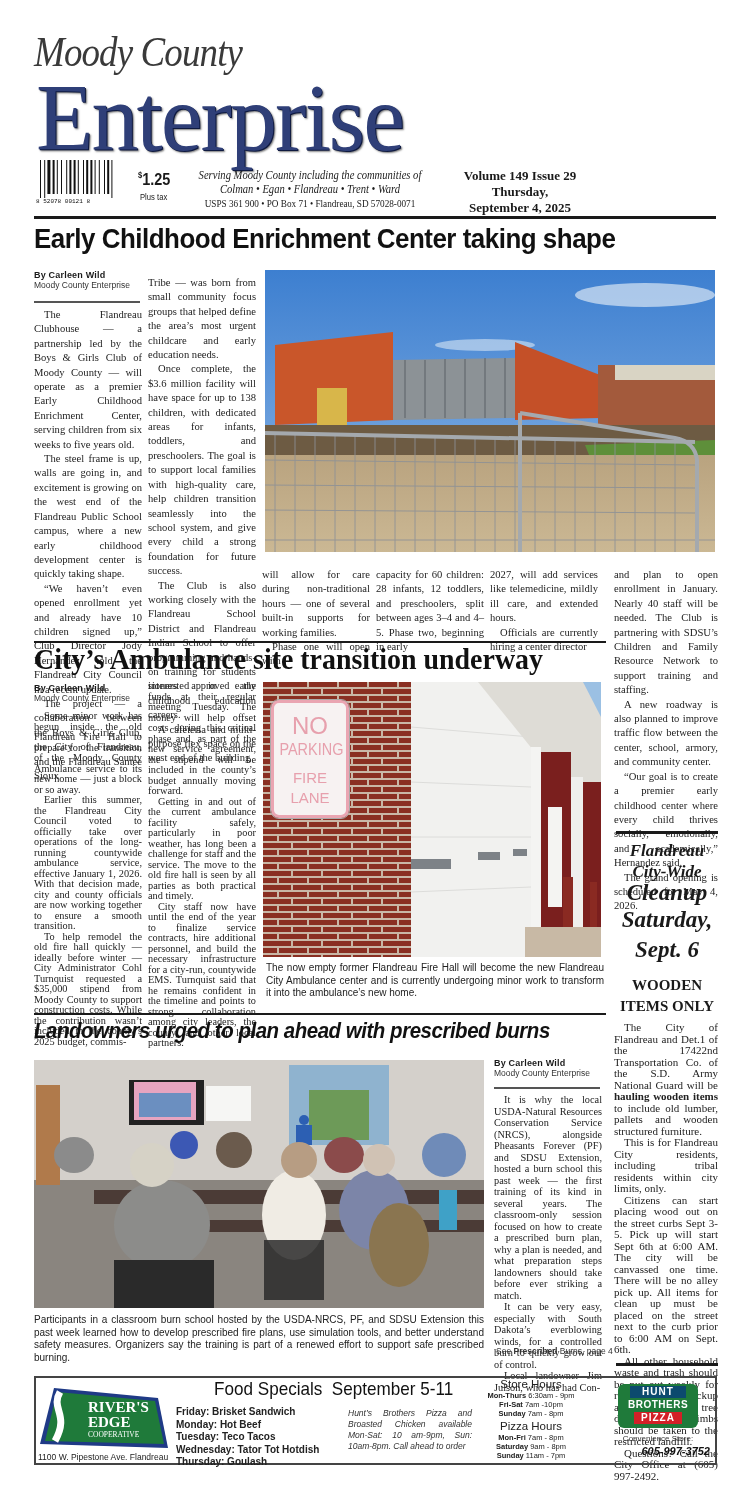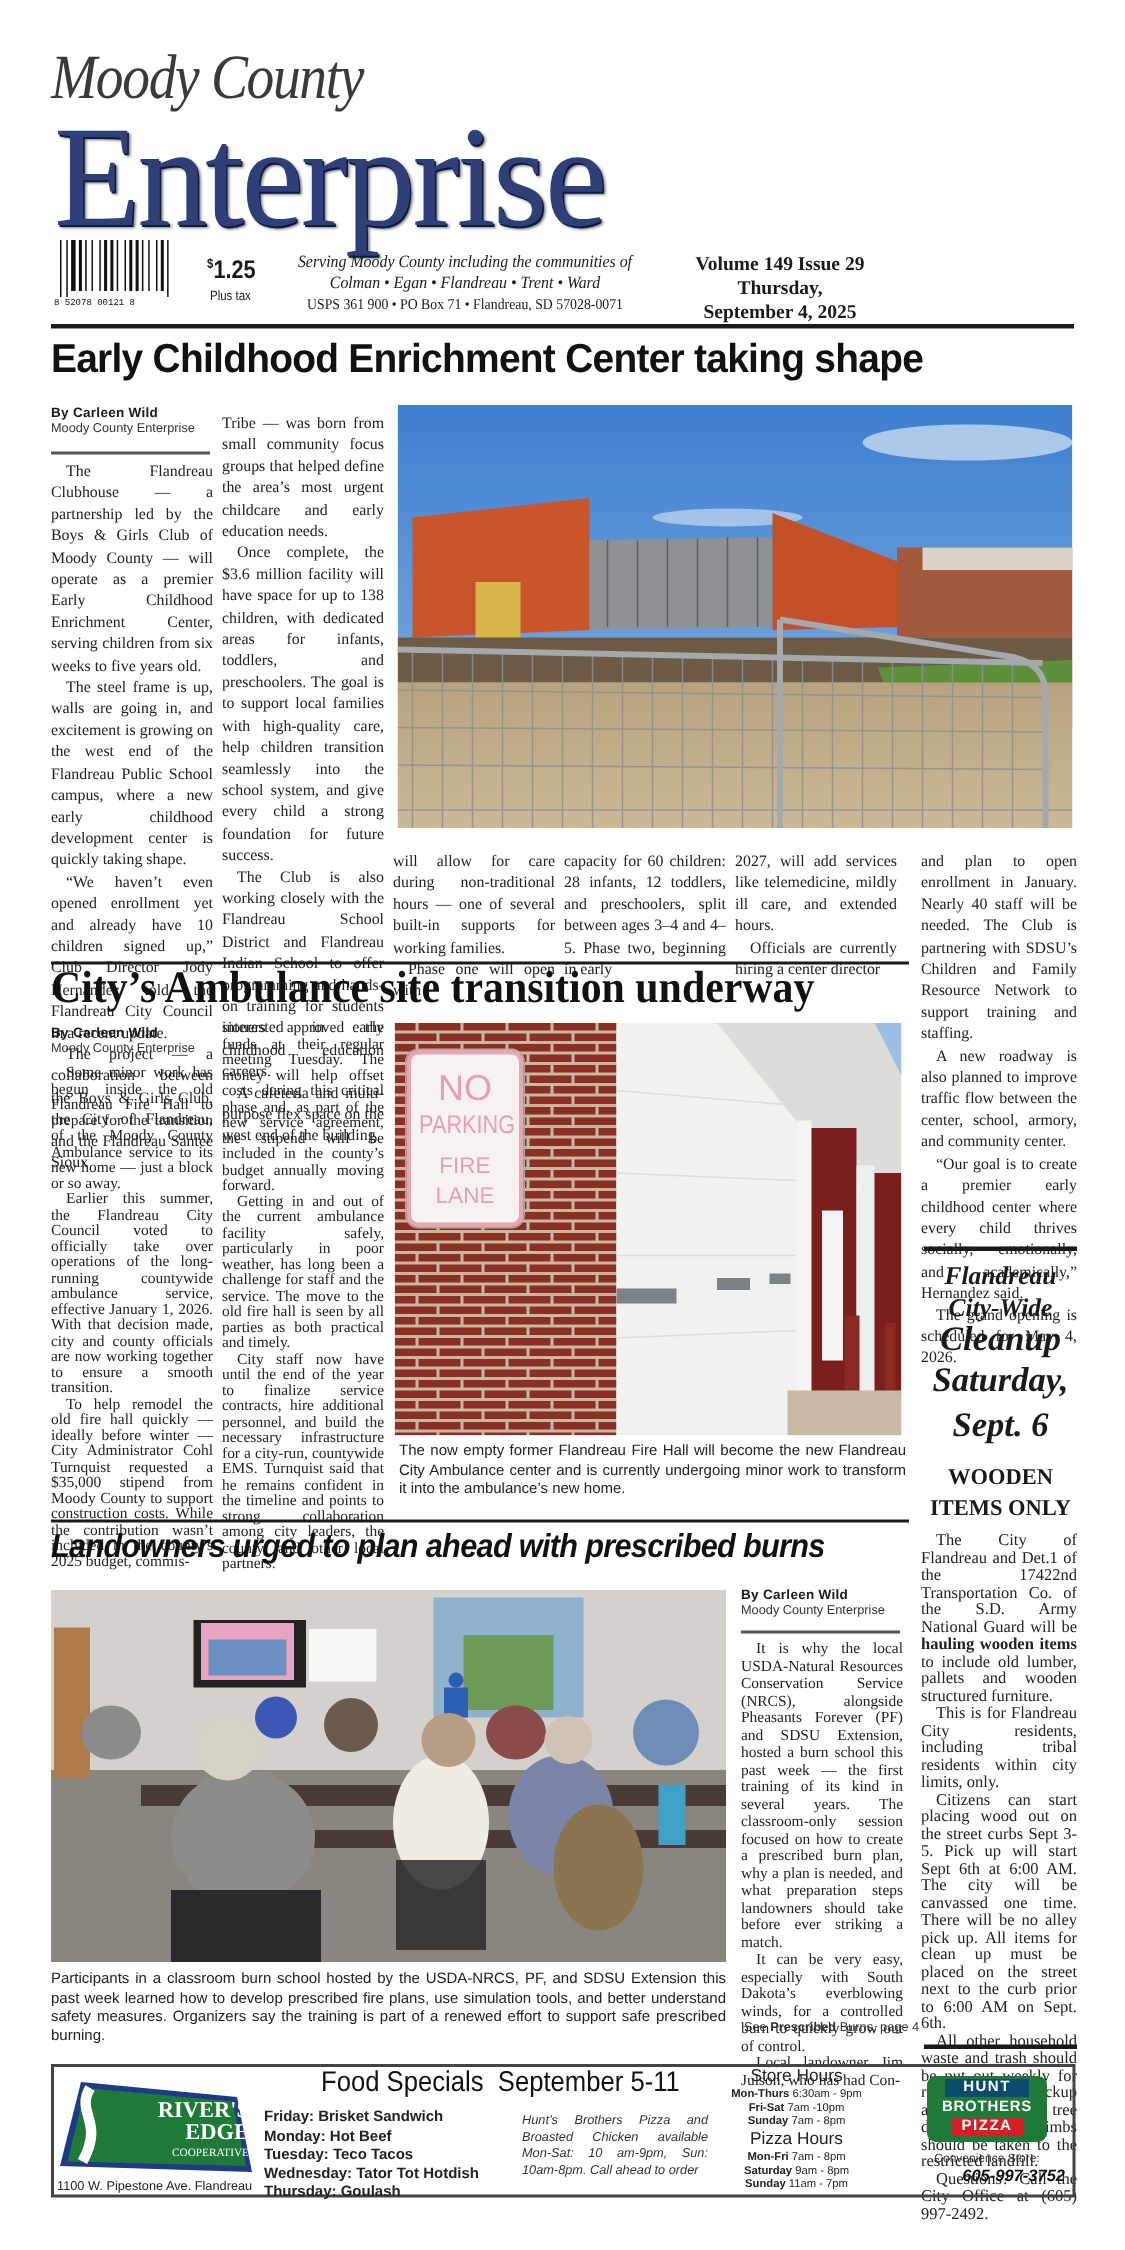--- a/index.html
+++ b/index.html
@@ -314,21 +314,21 @@
 <div class="abs sans" style="left:496px;top:1346px;font-size:8.5px;color:#333">
   <span>See </span><b>Prescribed</b><span> Burns, page 4</span>
 </div>
 
 <div class="ad" style="left:34px;top:1376px;width:683px;height:89px">
   <svg class="abs" style="left:4px;top:6px" width="128" height="65" viewBox="0 0 128 65">
     <polygon points="14,4 118,14 128,64 0,60" fill="#1f3a86"></polygon>
     <polygon points="17,8 115,17 124,60 5,57" fill="#1f7a3a"></polygon>
     <path d="M20 8 C10 25 30 30 15 57" stroke="#fff" stroke-width="7" fill="none"></path>
   </svg>
-  <div class="abs" style="left:52px;top:22px;width:78px;text-align:right;color:#fff;font-family:'Liberation Serif',serif;font-weight:bold">
+  <div class="abs" style="left:52px;top:22px;width:78px;text-align:left;color:#fff;font-family:'Liberation Serif',serif;font-weight:bold">
     <div style="font-size:15px;line-height:15px">RIVER'S</div>
     <div style="font-size:15px;line-height:15px">EDGE</div>
     <div style="font-size:7.5px;font-weight:normal;line-height:10px">COOPERATIVE</div>
   </div>
   <div class="abs sans" style="left:2px;top:74px;font-size:8.5px;color:#222">1100 W. Pipestone Ave. Flandreau</div>
 
   <div class="abs sans" style="left:178px;top:0px;font-size:19px;color:#111;white-space:pre;transform:scaleX(.9);transform-origin:left top">Food Specials  September 5-11</div>
   <div class="abs sans" style="left:140px;top:28px;font-size:10px;font-weight:bold;line-height:12.5px;color:#222">
     <div>Friday: Brisket Sandwich</div>
     <div>Monday: Hot Beef</div>

